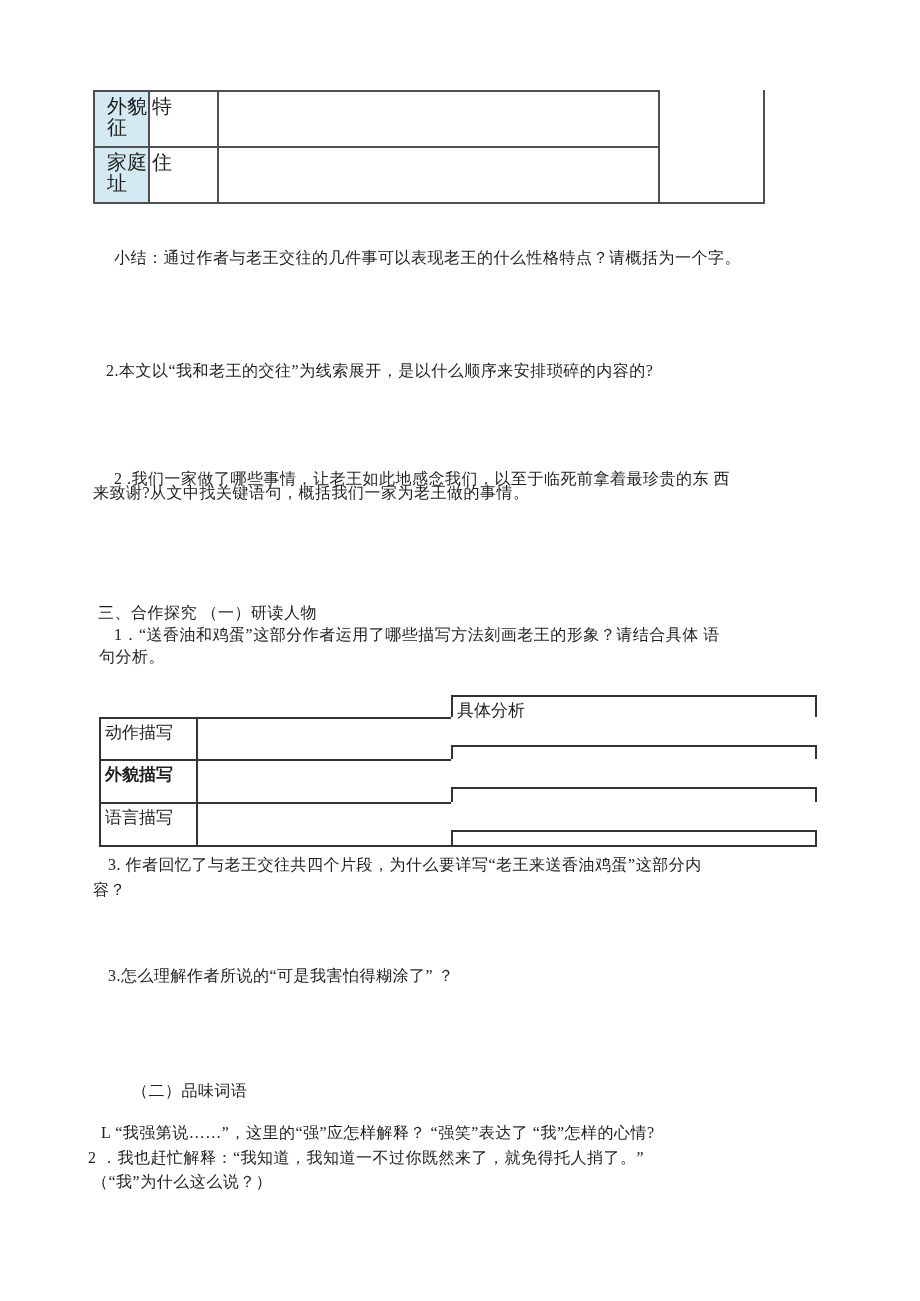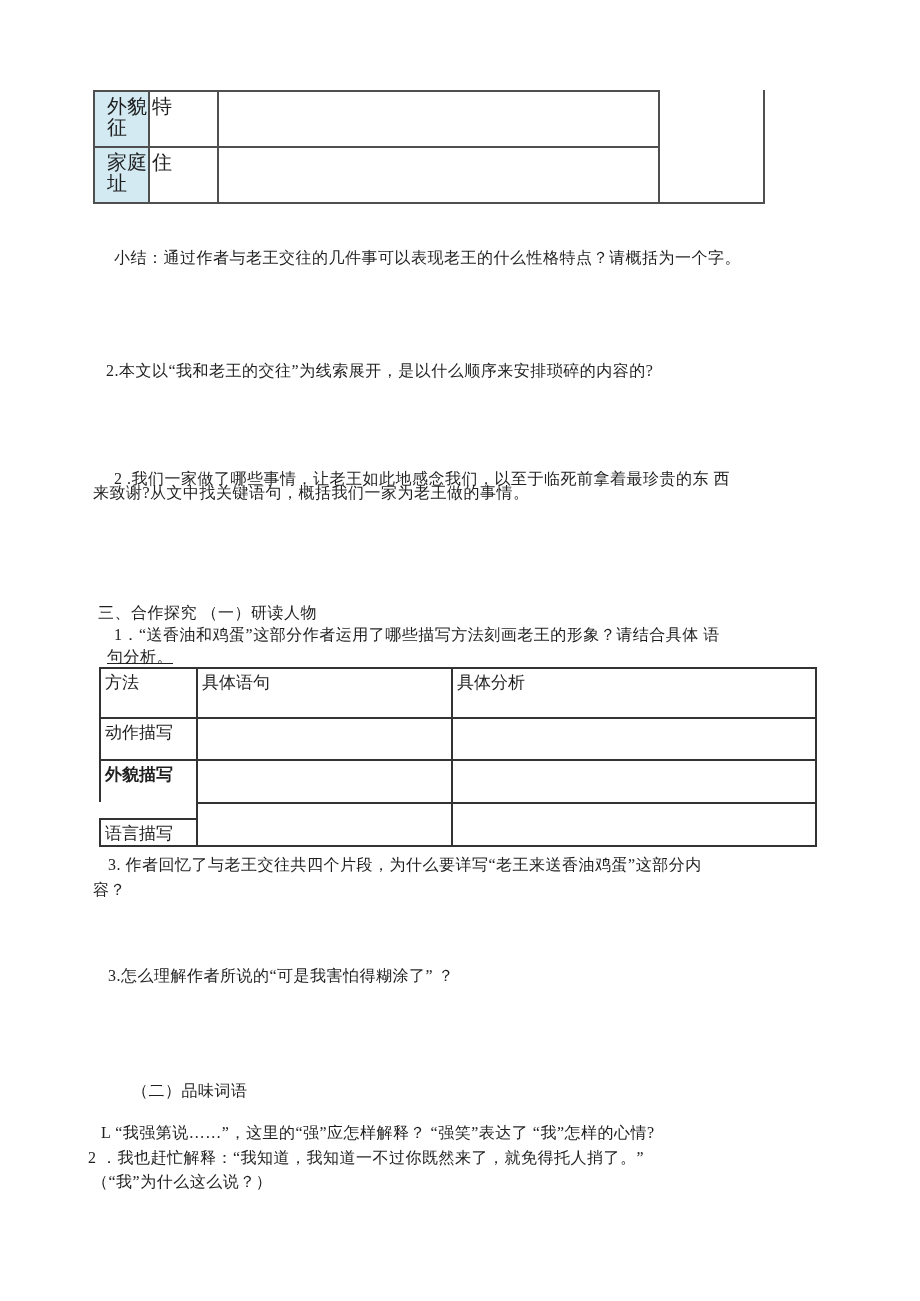--- a/index.html
+++ b/index.html
@@ -51,30 +51,30 @@
     grid-template-columns:97px 255px 366px;
     grid-template-rows:50px 42px 43px 45px;
   }
   .t2 .cell{
     box-sizing:border-box;
     border-left:2px solid var(--table2-border);
     border-top:2px solid var(--table2-border);
     font-size:17px;line-height:21px;padding:3px 4px;
     white-space:pre;
   }
-  .t2 .last-col{border-right:2px solid var(--table2-border);}
+  .t2 .last-col{border-right:2px solid var(--table2-border);margin-top:28px;}
   .t2 .last-row{border-bottom:2px solid var(--table2-border);}
   
   .p-summary{left:114px;top:245px;}
   .p-q2{left:106px;top:358px;}
   .p-q3-l1{left:114px;top:466px;}
   .p-q3-l2{left:93px;top:480px;}
   .p-sec3{left:98px;top:600px;}
   .p-q1-l1{left:114px;top:622px;}
-  .p-q1-l2{left:107px;top:644px;text-decoration:underline;}
+  .p-q1-l2{left:99px;top:644px;}
   .p-q2b-l1{left:108px;top:852px;}
   .p-q2b-l2{left:93px;top:877px;}
   .p-q3b{left:108px;top:963px;}
   .p-sec2{left:132px;top:1078px;}
   .p-w1{left:101px;top:1120px;}
   .p-w2{left:88px;top:1145px;}
   .p-w3{left:92px;top:1169px;}
 </style>
 </head>
 <body>
@@ -91,33 +91,31 @@
 
 <div class="para p-summary">小结：通过作者与老王交往的几件事可以表现老王的什么性格特点？请概括为一个字。</div>
 <div class="para p-q2">2.本文以“我和老王的交往”为线索展开，是以什么顺序来安排琐碎的内容的?</div>
 <div class="para p-q3-l1">2 .我们一家做了哪些事情，让老王如此地感念我们，以至于临死前拿着最珍贵的东 西</div>
 <div class="para p-q3-l2">来致谢?从文中找关键语句，概括我们一家为老王做的事情。</div>
 <div class="para p-sec3">三、合作探究 （一）研读人物</div>
 <div class="para p-q1-l1">1．“送香油和鸡蛋”这部分作者运用了哪些描写方法刻画老王的形象？请结合具体 语</div>
 <div class="para p-q1-l2">句分析。</div>
 
 <div class="t2">
-  <div class="cell" style="grid-column:1;grid-row:1;">方法</div>
-  <div class="cell" style="grid-column:2;grid-row:1;">具体语句</div>
   <div class="cell last-col" style="grid-column:3;grid-row:1;">具体分析</div>
 
   <div class="cell" style="grid-column:1;grid-row:2;">动作描写</div>
   <div class="cell" style="grid-column:2;grid-row:2;"></div>
   <div class="cell last-col" style="grid-column:3;grid-row:2;"></div>
 
   <div class="cell" style="grid-column:1;grid-row:3;font-weight:bold;">外貌描写</div>
   <div class="cell" style="grid-column:2;grid-row:3;"></div>
   <div class="cell last-col" style="grid-column:3;grid-row:3;"></div>
 
-  <div class="cell last-row" style="grid-column:1;grid-row:4;margin-top:16px;">语言描写</div>
+  <div class="cell last-row" style="grid-column:1;grid-row:4;">语言描写</div>
   <div class="cell last-row" style="grid-column:2;grid-row:4;"></div>
   <div class="cell last-col last-row" style="grid-column:3;grid-row:4;"></div>
 </div>
 
 <div class="para p-q2b-l1">3. 作者回忆了与老王交往共四个片段，为什么要详写“老王来送香油鸡蛋”这部分内</div>
 <div class="para p-q2b-l2">容？</div>
 <div class="para p-q3b">3.怎么理解作者所说的“可是我害怕得糊涂了” ？</div>
 <div class="para p-sec2">（二）品味词语</div>
 <div class="para p-w1">L “我强第说……”，这里的“强”应怎样解释？ “强笑”表达了 “我”怎样的心情?</div>
 <div class="para p-w2">2 ．我也赶忙解释：“我知道，我知道一不过你既然来了，就免得托人捎了。”</div>

